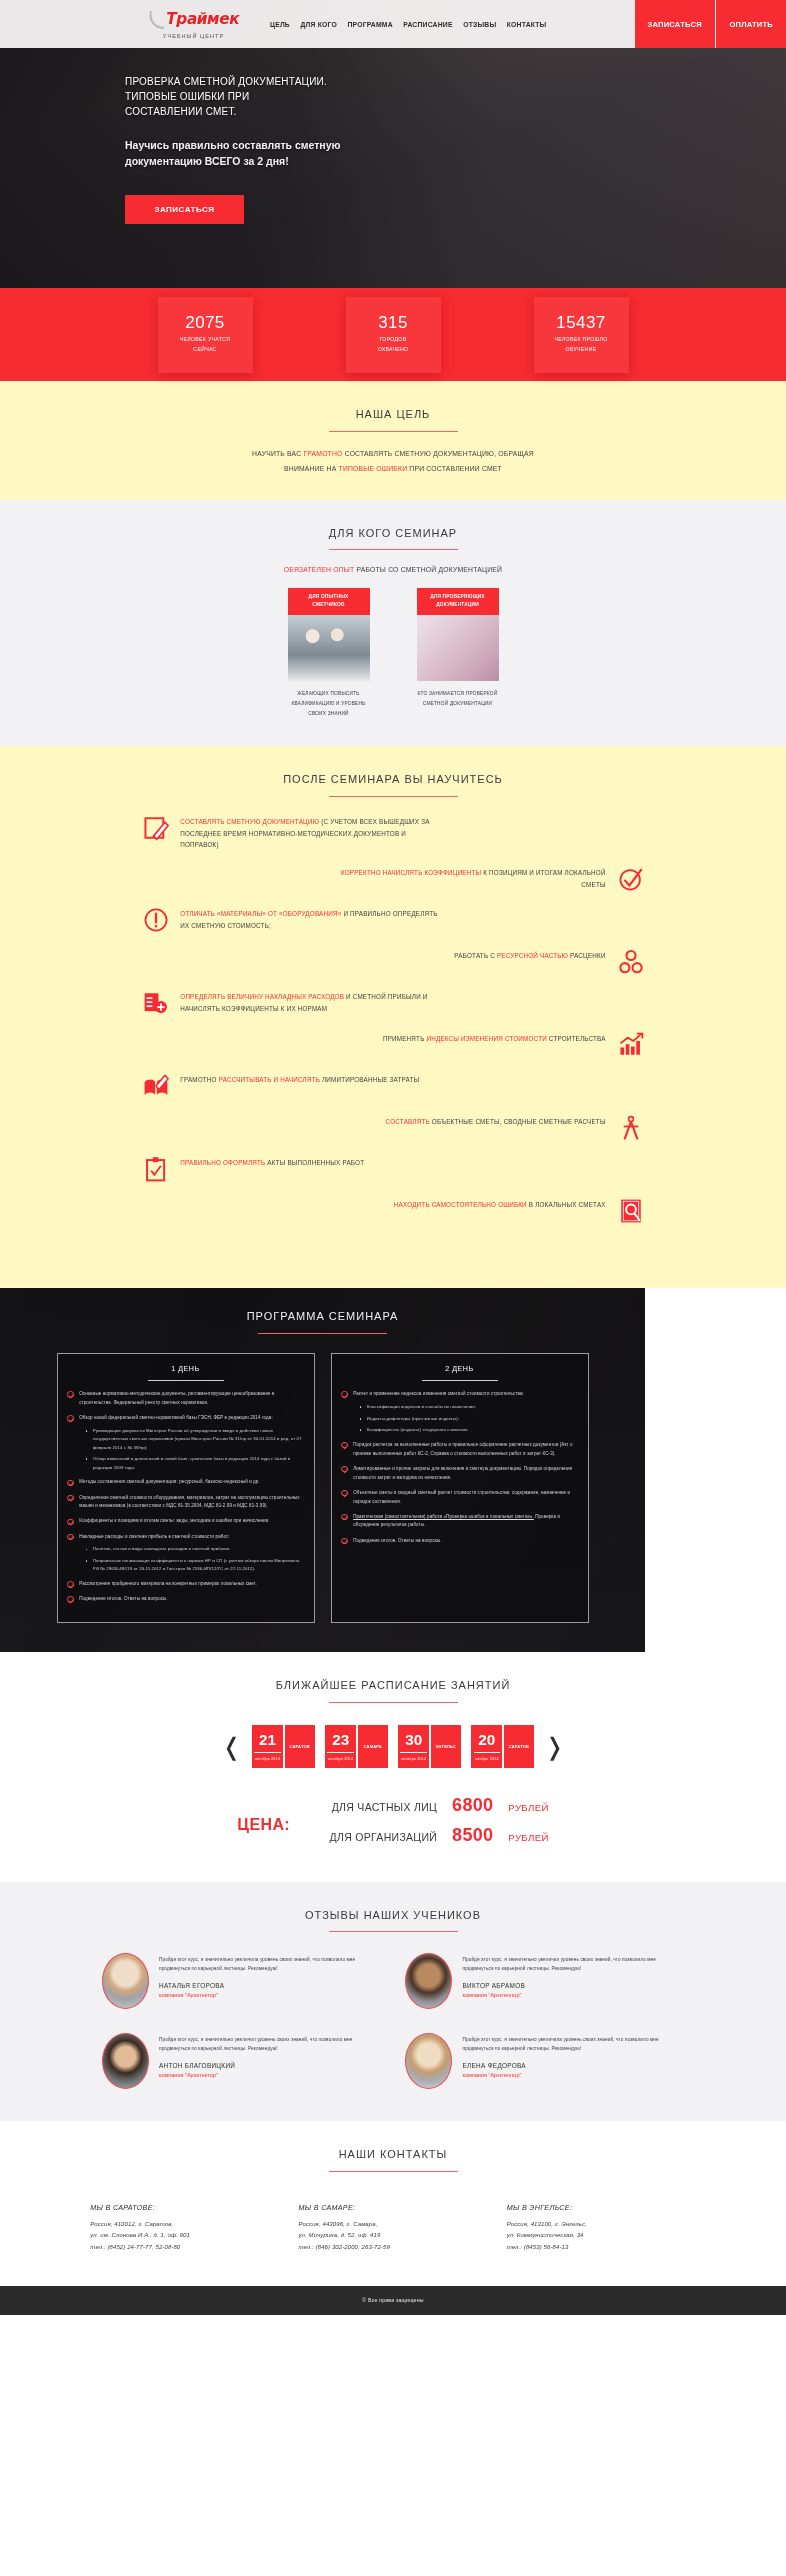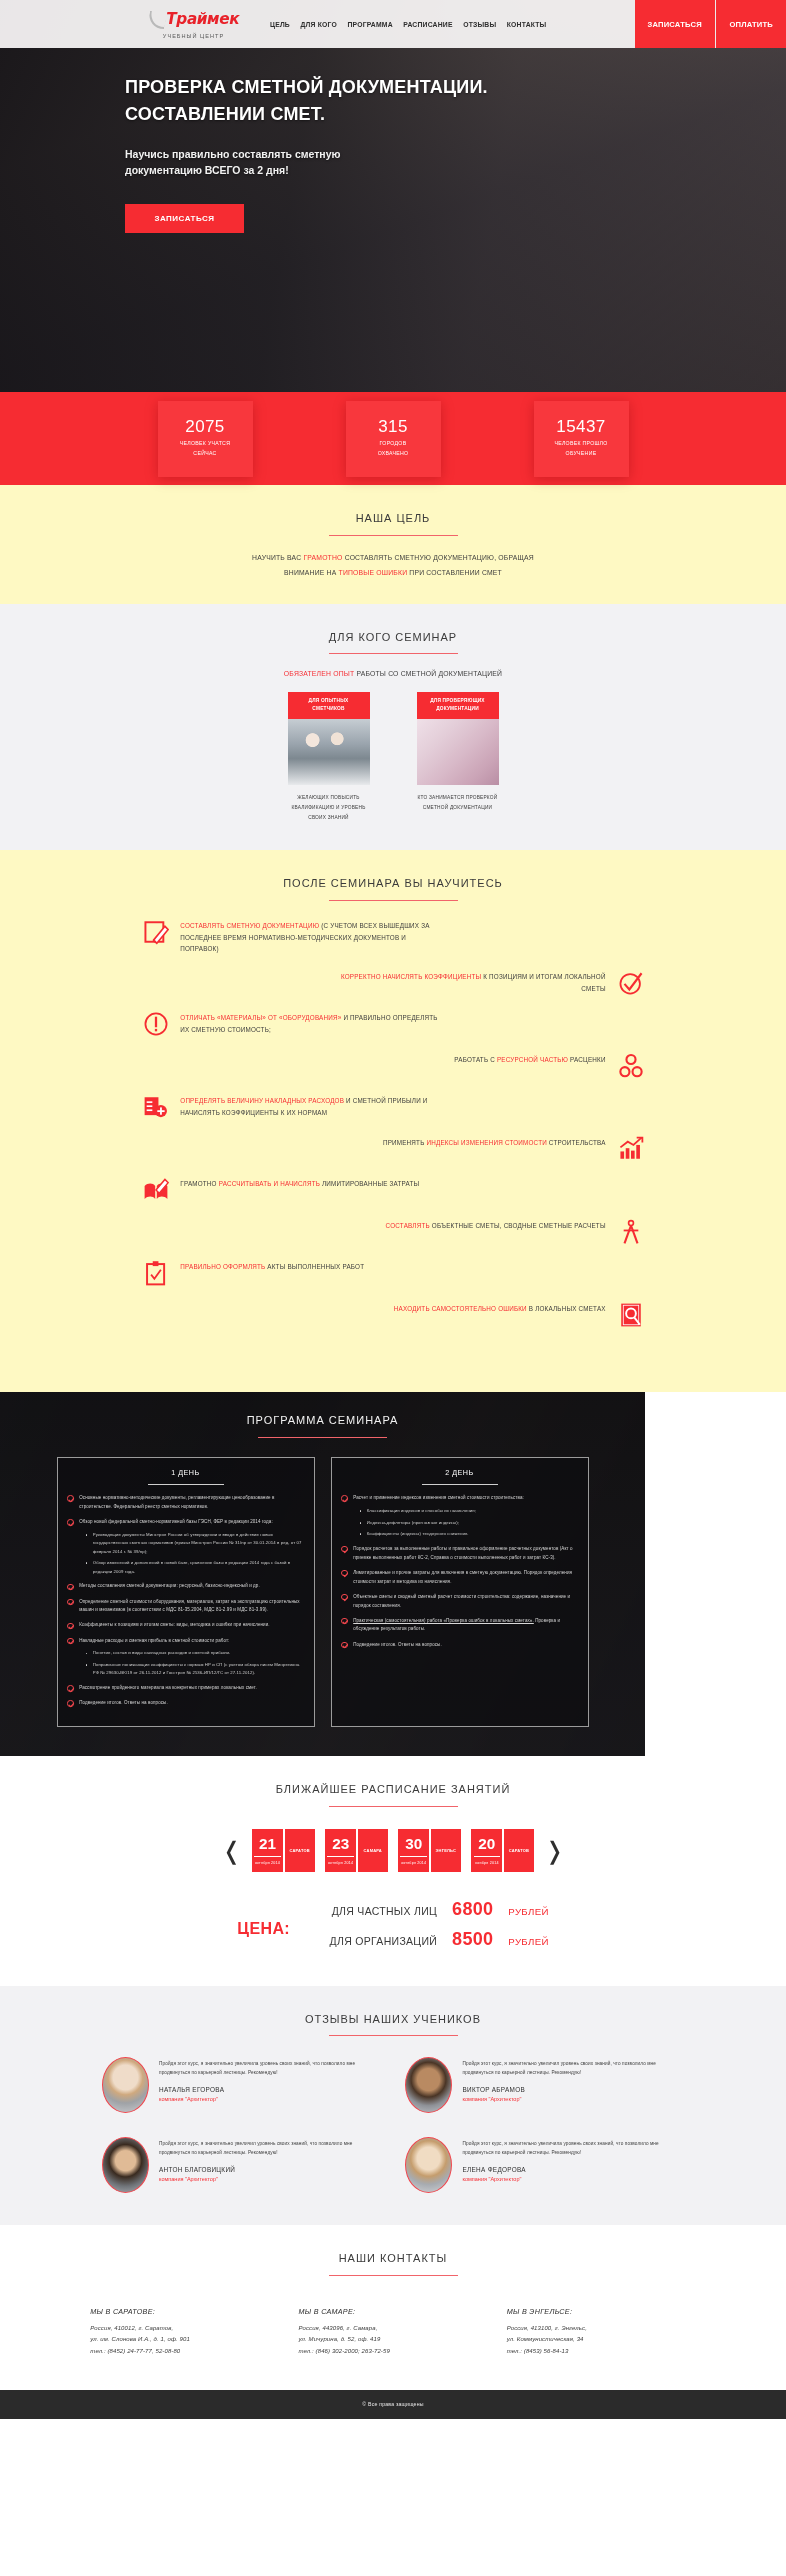--- a/index.html
+++ b/index.html
@@ -11,21 +11,21 @@
     color: #333;
   }
   body { width: 786px; overflow-x: hidden; }
 
   .wrap { width: 628px; margin: 0 auto; }
 
   
   .hero {
     position: relative;
     width: 786px;
-    height: 392px;
+    height: 288px;
     background:
       linear-gradient(100deg, rgba(20,18,22,0.93) 0%, rgba(28,26,30,0.86) 38%, rgba(44,40,44,0.72) 62%, rgba(60,54,56,0.60) 100%),
       linear-gradient(160deg, #6b5f57 0%, #8d7d70 25%, #4a4348 55%, #2a2428 100%);
     overflow: hidden;
   }
   .hero-topbar {
     position: absolute; top: 0; left: 0; right: 0; height: 48px;
     background: rgba(250,248,248,0.93);
     display: flex; align-items: center;
   }
@@ -56,21 +56,21 @@
   .nav-btn {
     background: #f62c32; color: #fff; font-size: 7.6px; font-weight: bold;
     display: flex; align-items: center; justify-content: center;
     padding: 0 13px; letter-spacing: 0.2px; cursor: pointer; border: none;
     font-family: "Liberation Sans", sans-serif;
   }
   .nav-btn + .nav-btn { margin-left: 1.6px; }
 
   .hero-content { position: absolute; top: 74px; left: 125px; width: 419px; }
   .hero-title {
-    color: #fff; font-size: 18px; font-weight: 700; line-height: 1.5;
+    color: #fff; font-size: 10px; font-weight: 400; line-height: 1.5;
     letter-spacing: 0.2px; text-shadow: 0 0.8px 2.4px rgba(0,0,0,.5);
   }
   .hero-sub {
     color: #f2f2f2; font-size: 10.5px; line-height: 1.55; margin-top: 17.7px;
     font-weight: 600; text-shadow: 0 0.8px 2.4px rgba(0,0,0,.5);
   }
   .hero-cta {
     margin-top: 26px; width: 119px; height: 29px; background: #f62c32; color: #fff;
     border: none; font-size: 8px; font-weight: bold; letter-spacing: 0.5px;
     cursor: pointer; font-family: "Liberation Sans", sans-serif;
@@ -288,20 +288,21 @@
     </nav>
     <div class="nav-btns">
       <button class="nav-btn">ЗАПИСАТЬСЯ</button>
       <button class="nav-btn">ОПЛАТИТЬ</button>
     </div>
   </div>
 
   <div class="hero-content">
     <div class="hero-title">
       <div>ПРОВЕРКА СМЕТНОЙ ДОКУМЕНТАЦИИ.</div>
+      <div>ТИПОВЫЕ ОШИБКИ ПРИ</div>
       <div>СОСТАВЛЕНИИ СМЕТ.</div>
     </div>
     <div class="hero-sub">
       <div>Научись правильно составлять сметную</div>
       <div>документацию ВСЕГО за 2 дня!</div>
     </div>
     <button class="hero-cta">ЗАПИСАТЬСЯ</button>
   </div>
 </section>
 

